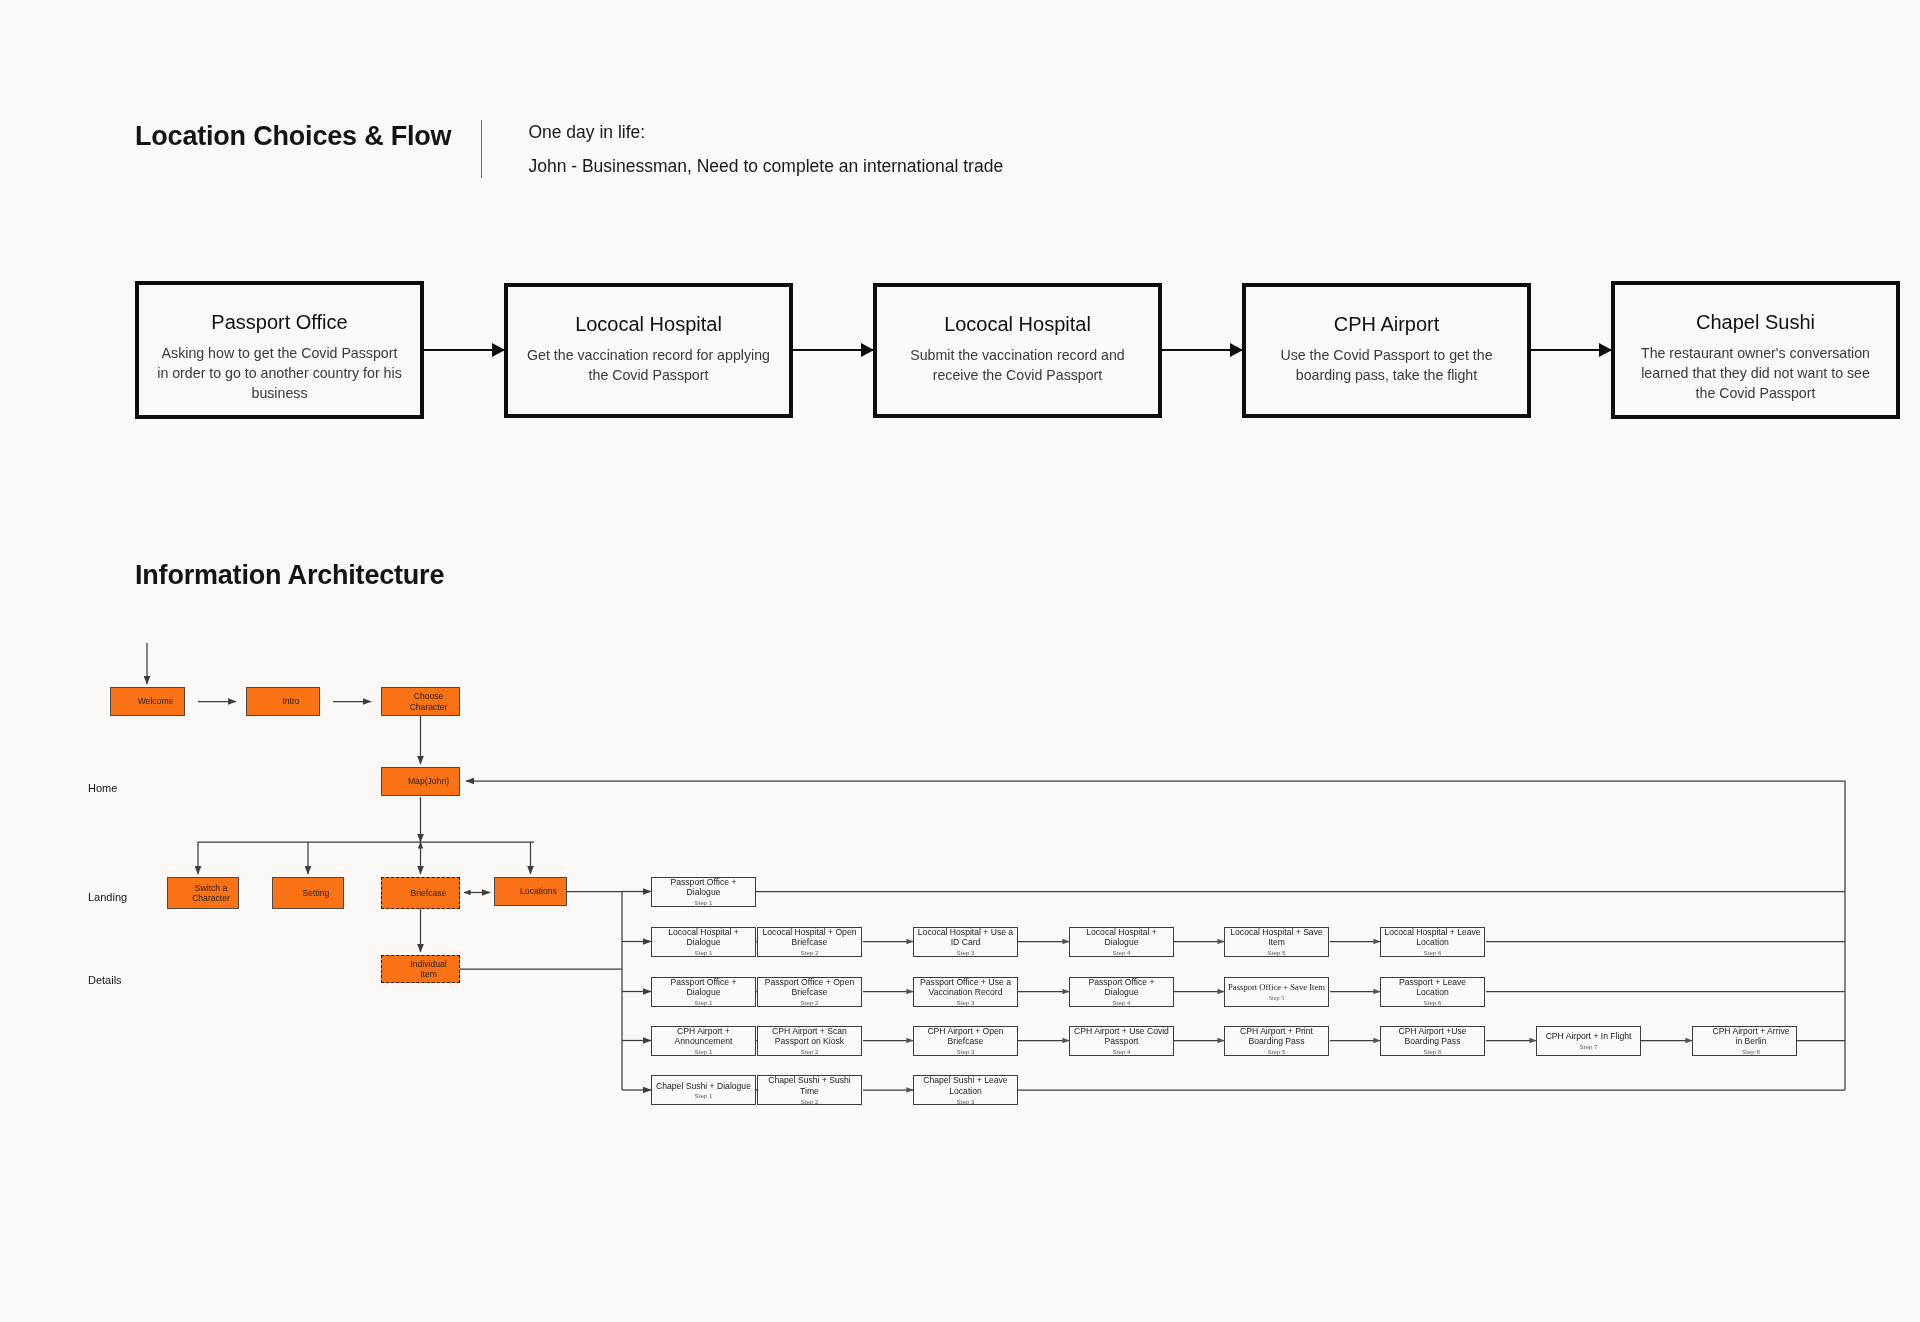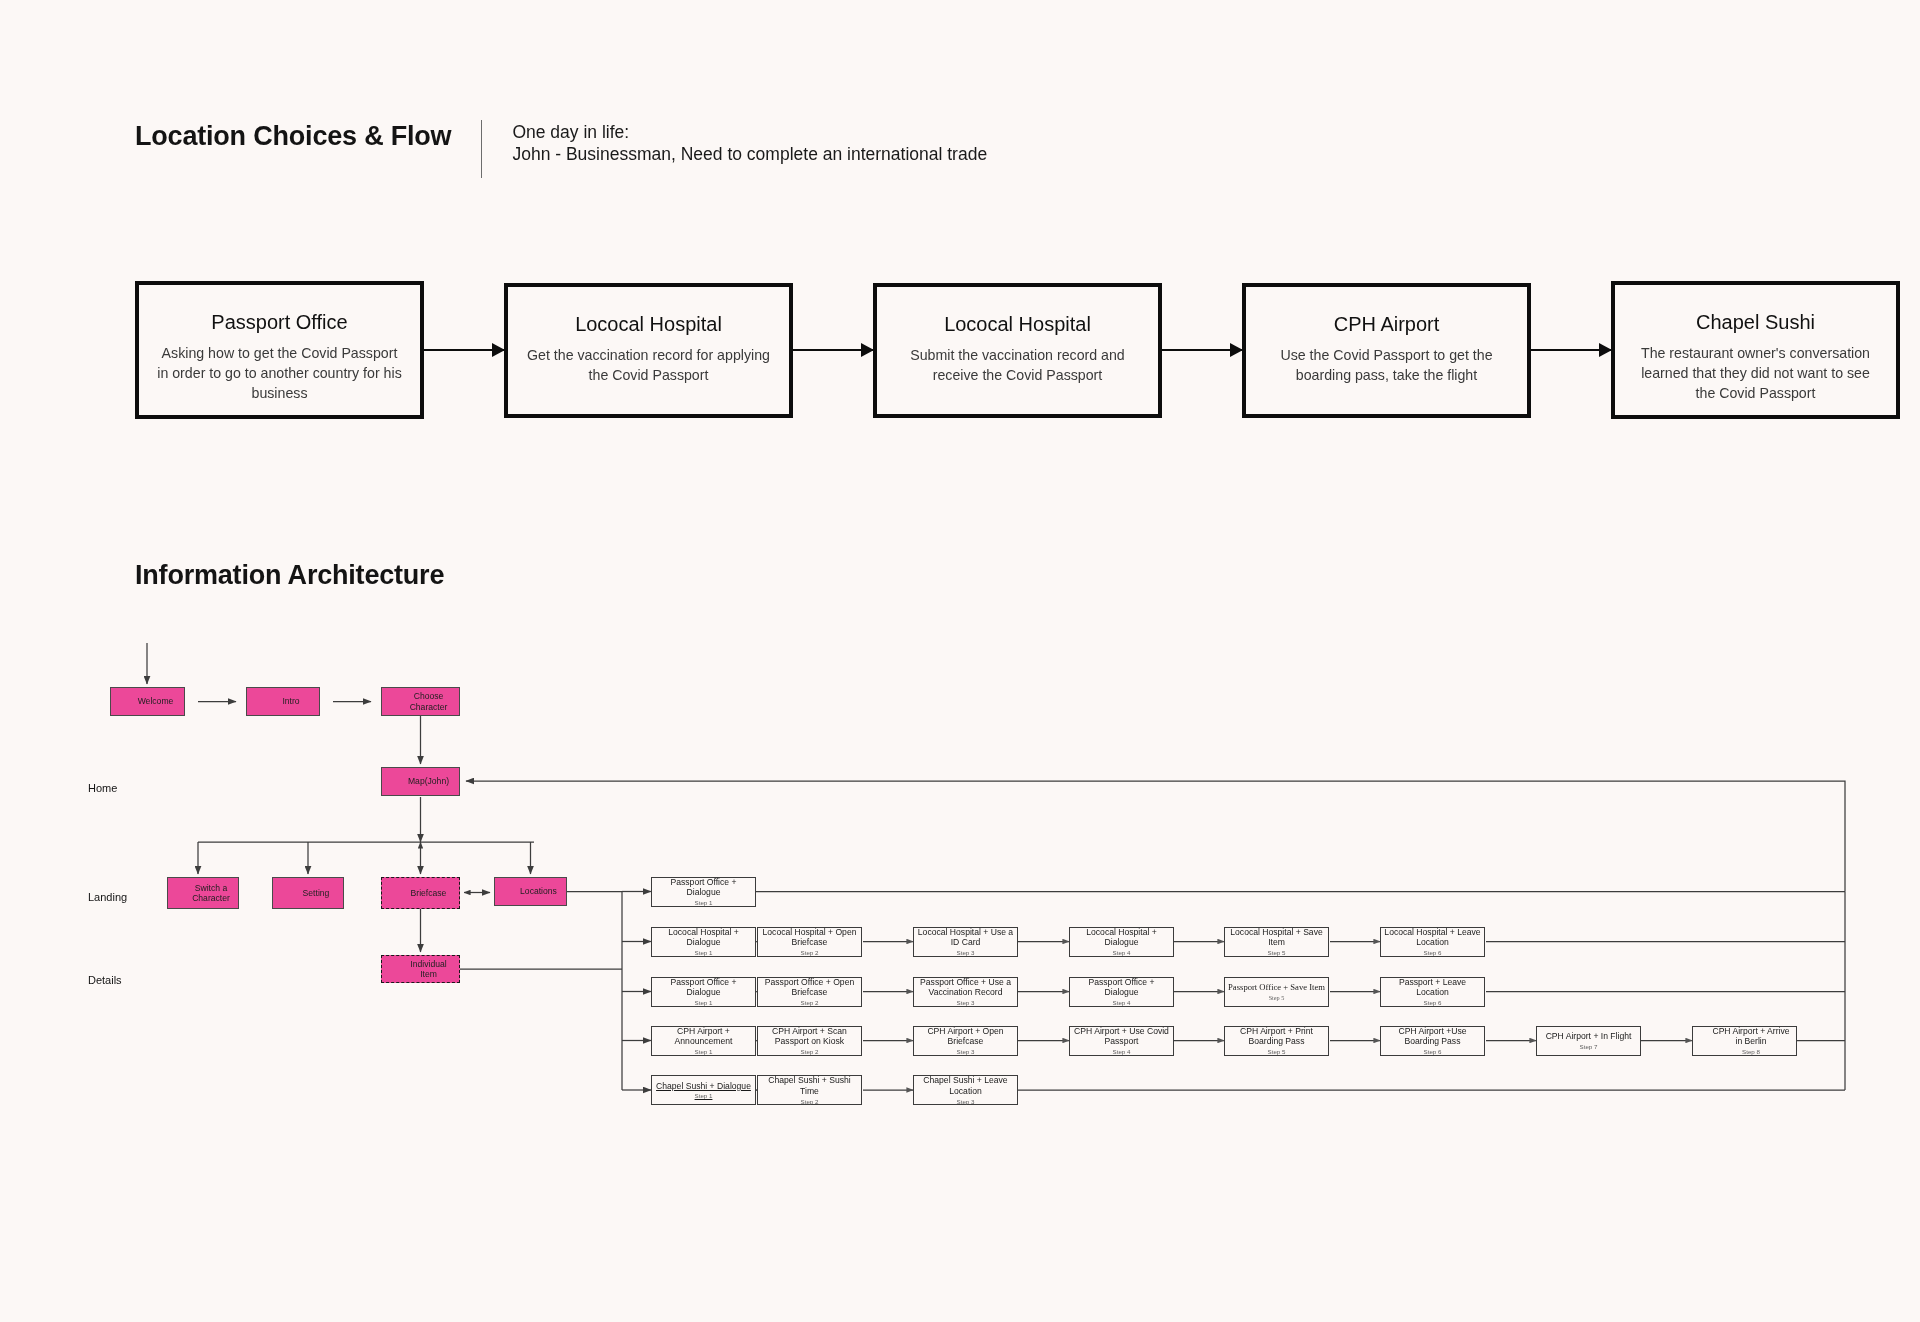--- a/index.html
+++ b/index.html
@@ -13,21 +13,21 @@
   }
   .page{position:relative;width:1920px;height:1322px;}
 
   
   #section1-header{position:absolute;left:135px;top:120px;display:flex;align-items:flex-start;}
   #section1-title{
     font-size:27px;font-weight:700;letter-spacing:-0.2px;color:#141414;
     white-space:nowrap;line-height:1.2;
   }
   .vdiv{width:1px;background:#6d6d6d;height:58px;margin:0 30px;}
-  #persona-block{display:flex;flex-direction:column;padding-top:2px;}
+  #persona-block{display:flex;flex-direction:column;gap:12px;padding-top:2px;margin-left:16px;}
   .persona-line{font-size:17.5px;color:#1a1a1a;white-space:nowrap;line-height:1.25;}
 
   
   #flow-row{position:absolute;left:135px;top:281px;display:flex;align-items:center;}
   .flow-box{
     width:289px;min-height:135px;box-sizing:border-box;
     border:4px solid #0d0d0d;background:#FCF8F6;
     display:flex;flex-direction:column;align-items:center;justify-content:flex-start;
     padding:26px 16px 12px 16px;
   }
@@ -55,21 +55,21 @@
 
   
   .row-label{position:absolute;font-size:11px;font-weight:400;color:#141414;white-space:nowrap;}
   #row-label-home{left:88px;top:782px;}
   #row-label-landing{left:88px;top:891px;}
   #row-label-details{left:88px;top:974px;}
 
   
   .node{
     position:absolute;box-sizing:border-box;
-    background:#ec4899;border:1.4px solid #4a4a4a;
+    background:#f97316;border:1.4px solid #4a4a4a;
     display:flex;flex-direction:column;align-items:center;justify-content:center;
     text-align:center;line-height:1.18;padding-left:16px;
   }
   .node .nlabel{font-size:8.6px;color:#1f1f1f;padding:0 3px;}
   .node.dashed{border:1.6px dashed #1a1a1a;}
 
   
   #node-welcome{left:110px;top:687px;width:75px;height:29px;}
   #node-intro{left:246px;top:687px;width:74px;height:29px;}
   #node-choose-character{left:381px;top:687px;width:79px;height:29px;}
@@ -324,21 +324,21 @@
           <div class="nstep">Step 6</div>
         </div>
         <div class="dnode" style="left: 1536px; top: 1025.5px; width: 105px; height: 30px;">
           <div class="nlabel">CPH Airport + In Flight</div>
           <div class="nstep">Step 7</div>
         </div>
         <div class="dnode" style="left: 1692px; top: 1025.5px; width: 105px; height: 30px; padding-left: 13px;">
           <div class="nlabel">CPH Airport + Arrive in Berlin</div>
           <div class="nstep">Step 8</div>
         </div>
-        <div class="dnode" style="left: 651px; top: 1075px; width: 105px; height: 30px; text-decoration: underline;">
+        <div class="dnode" style="left: 651px; top: 1075px; width: 105px; height: 30px;">
           <div class="nlabel">Chapel Sushi + Dialogue</div>
           <div class="nstep">Step 1</div>
         </div>
         <div class="dnode" style="left: 757px; top: 1075px; width: 105px; height: 30px;">
           <div class="nlabel">Chapel Sushi + Sushi Time</div>
           <div class="nstep">Step 2</div>
         </div>
         <div class="dnode" style="left: 913px; top: 1075px; width: 105px; height: 30px;">
           <div class="nlabel">Chapel Sushi + Leave Location</div>
           <div class="nstep">Step 3</div>

